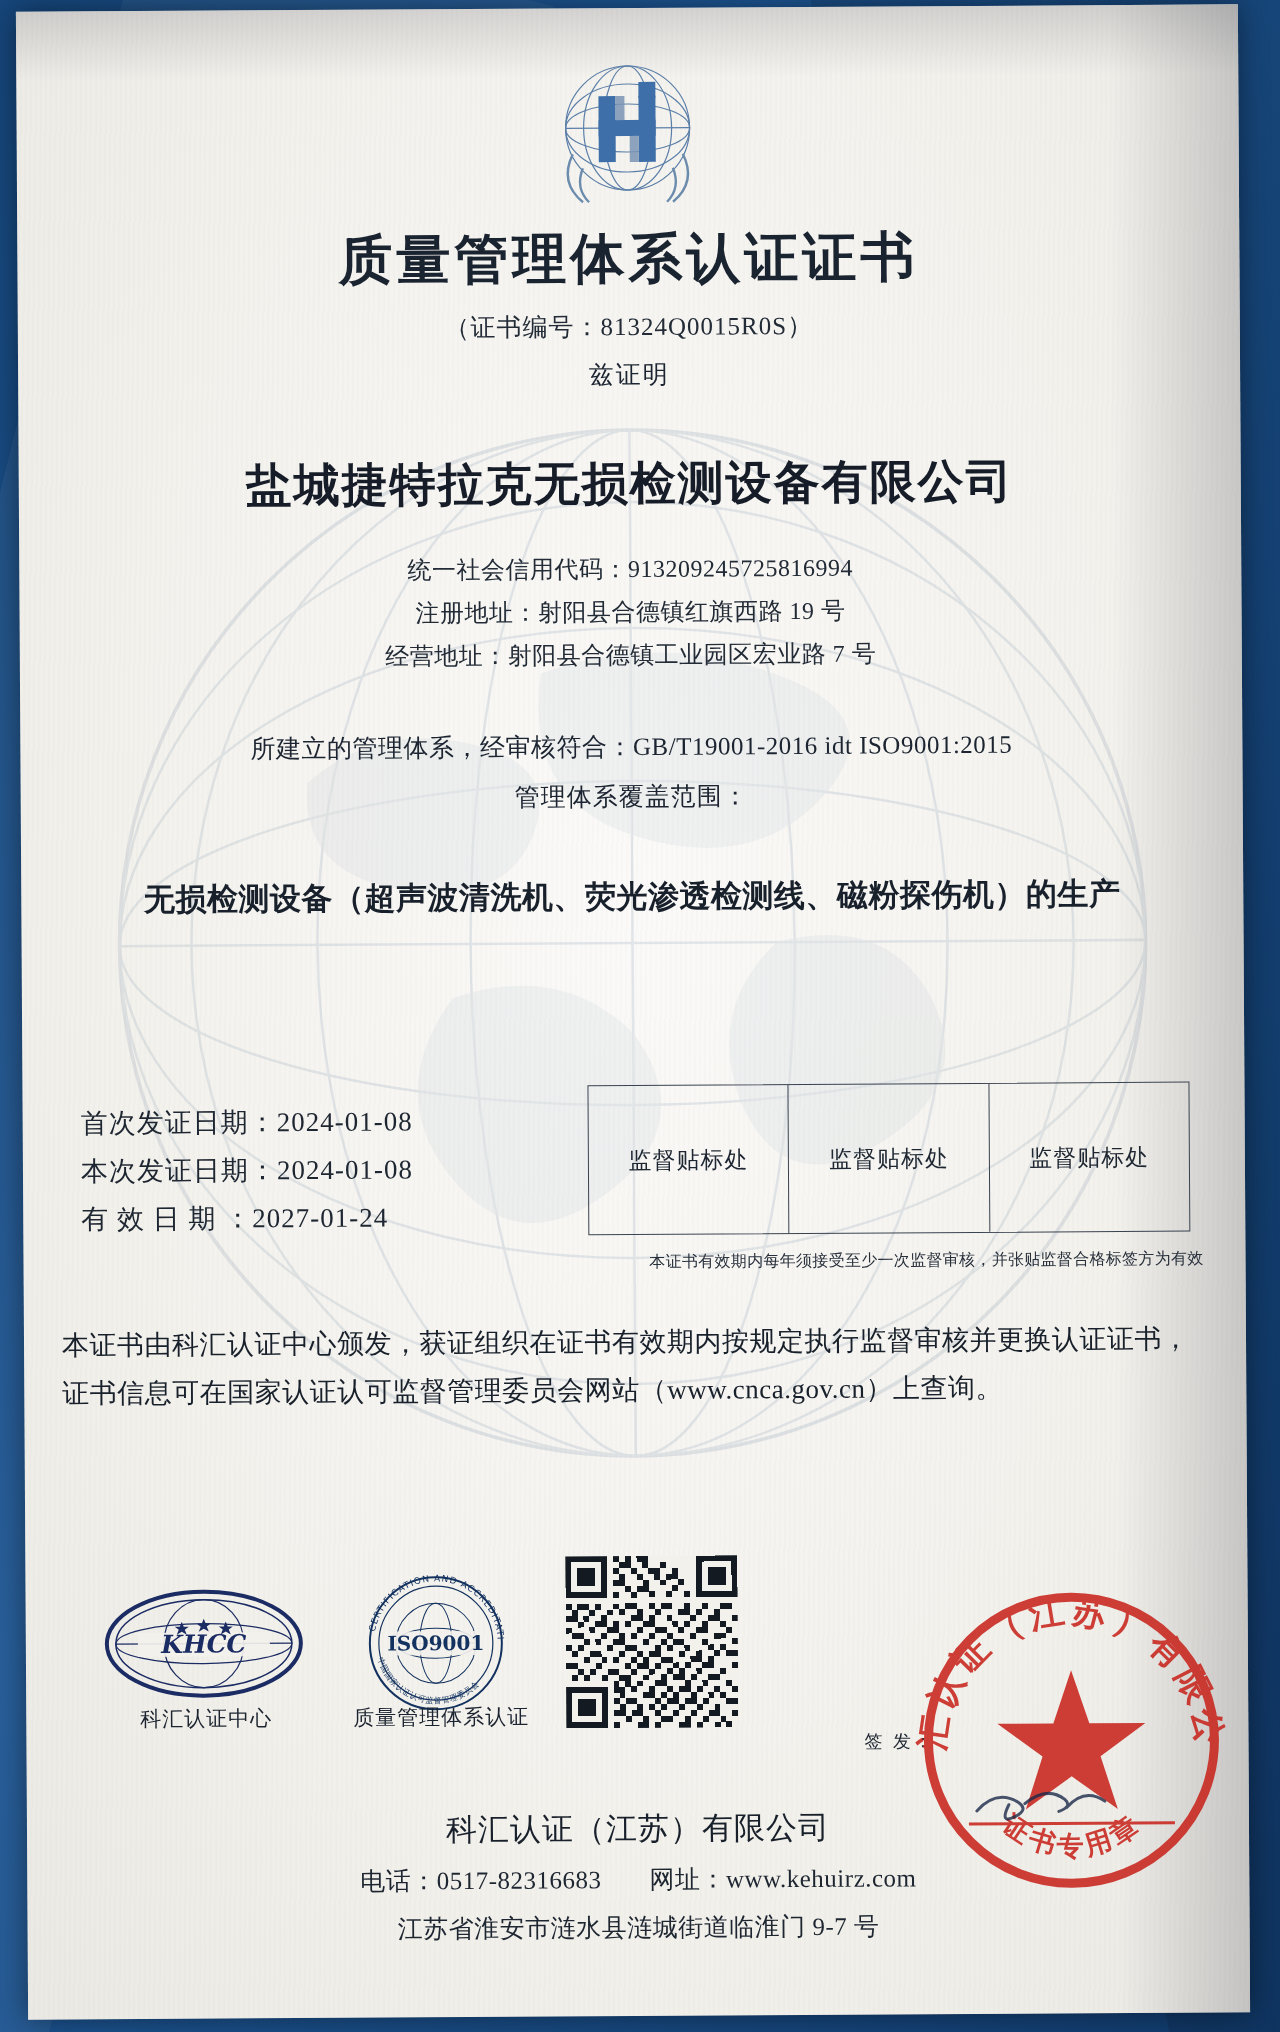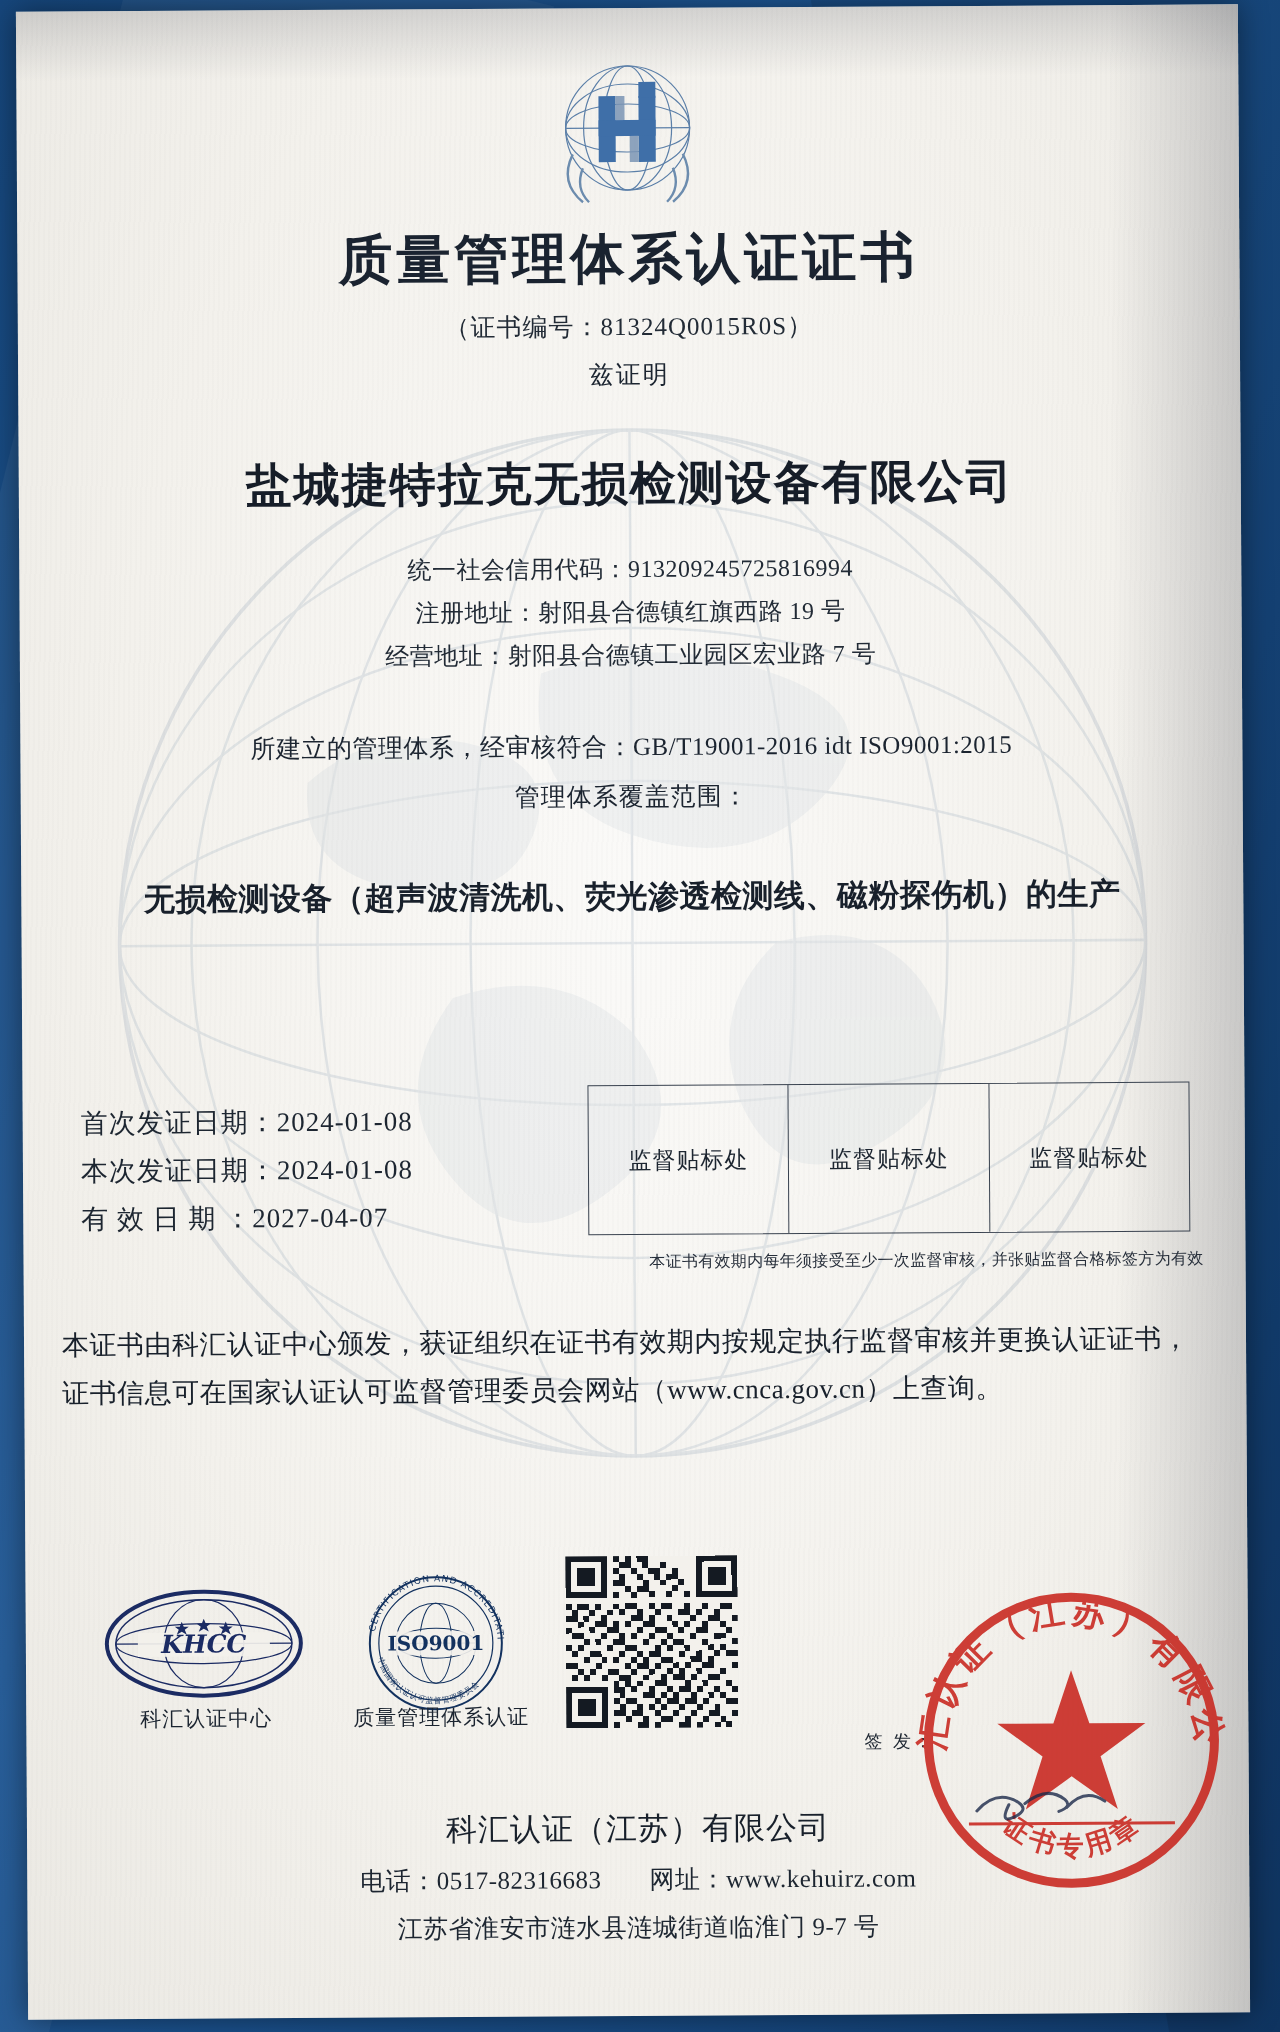--- a/index.html
+++ b/index.html
@@ -406,21 +406,21 @@
     <div class="scope-text">无损检测设备（超声波清洗机、荧光渗透检测线、磁粉探伤机）的生产</div>
 
     <div class="dates">
       <div>
         <span class="dlabel">首次发证日期：</span><span>2024-01-08</span>
       </div>
       <div>
         <span class="dlabel">本次发证日期：</span><span>2024-01-08</span>
       </div>
       <div>
-        <span class="dlabel">有 效 日 期 ：</span><span>2027-04-07</span>
+        <span class="dlabel">有 效 日 期 ：</span><span>2027-01-24</span>
       </div>
     </div>
 
     <div class="sup-box">
       <div class="sup-cell">监督贴标处</div>
       <div class="sup-cell">监督贴标处</div>
       <div class="sup-cell">监督贴标处</div>
     </div>
     <div class="sup-note">本证书有效期内每年须接受至少一次监督审核，并张贴监督合格标签方为有效</div>
 

